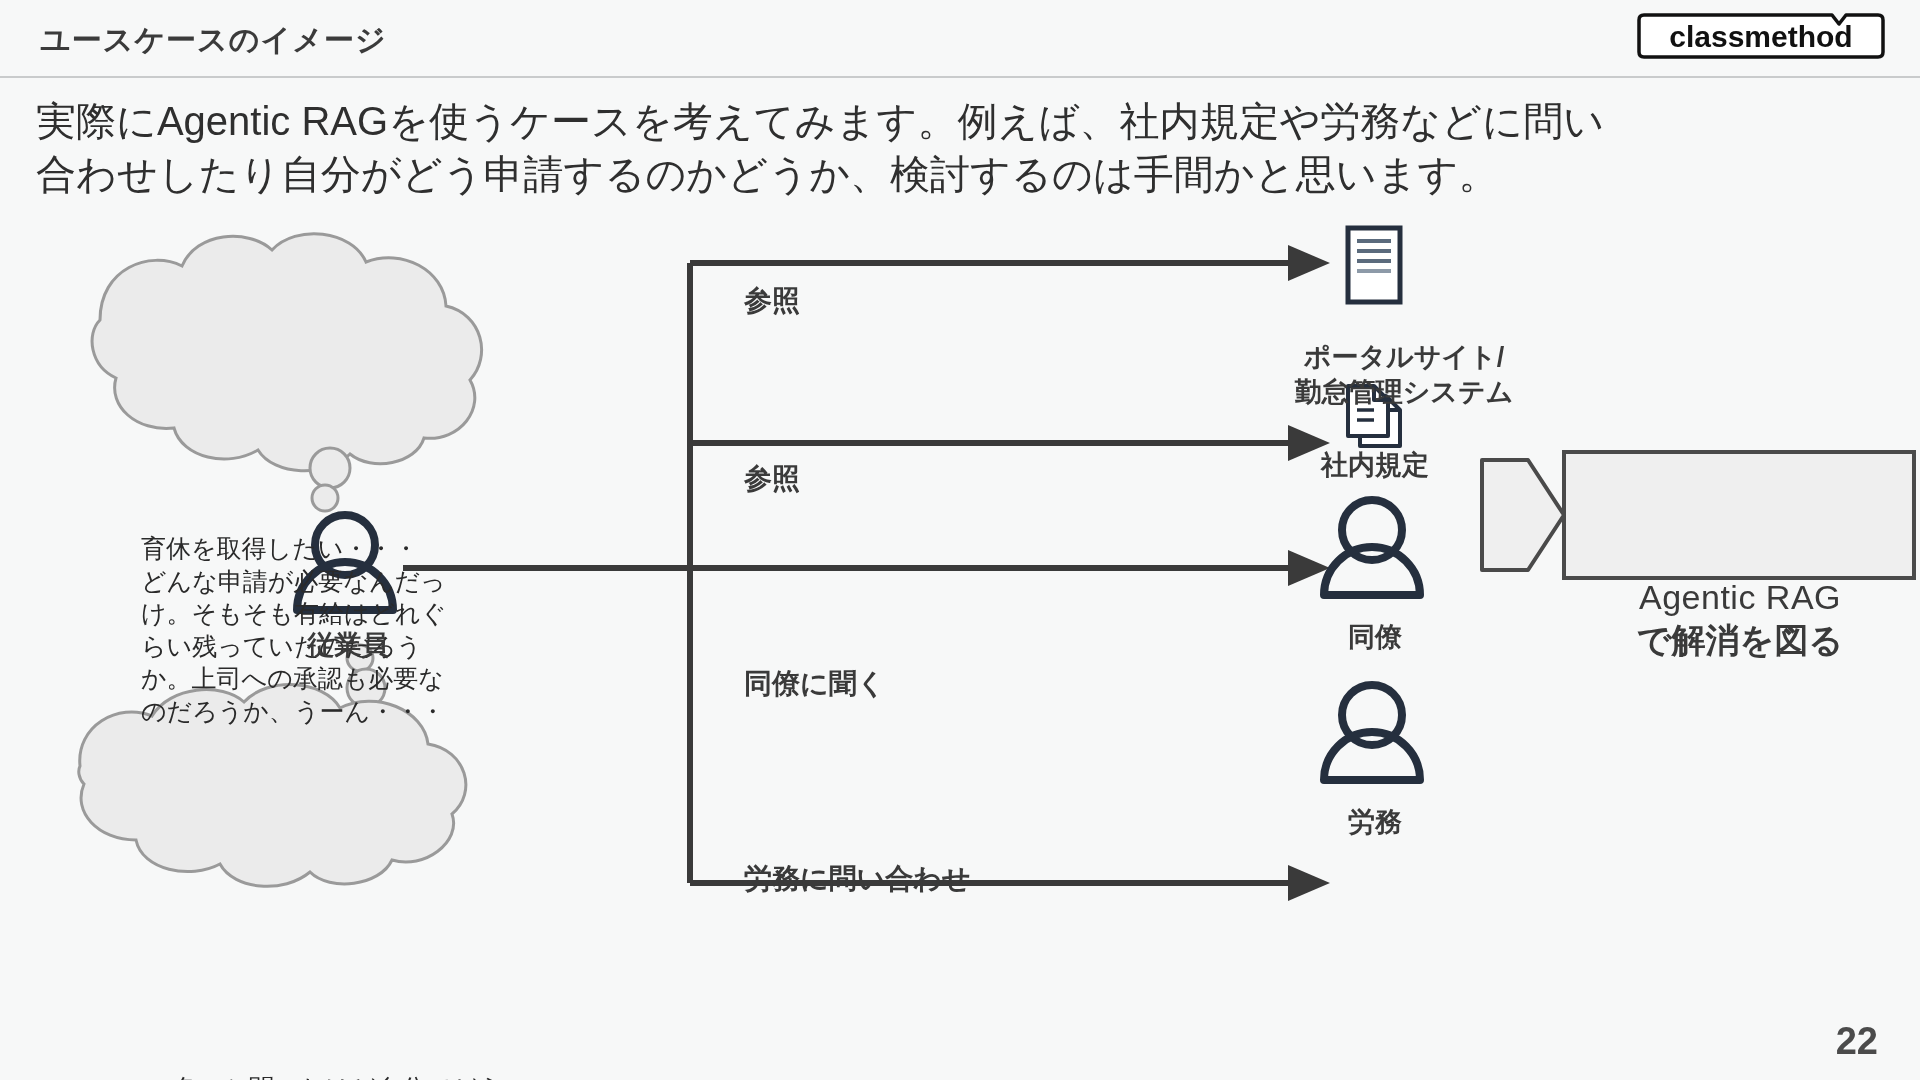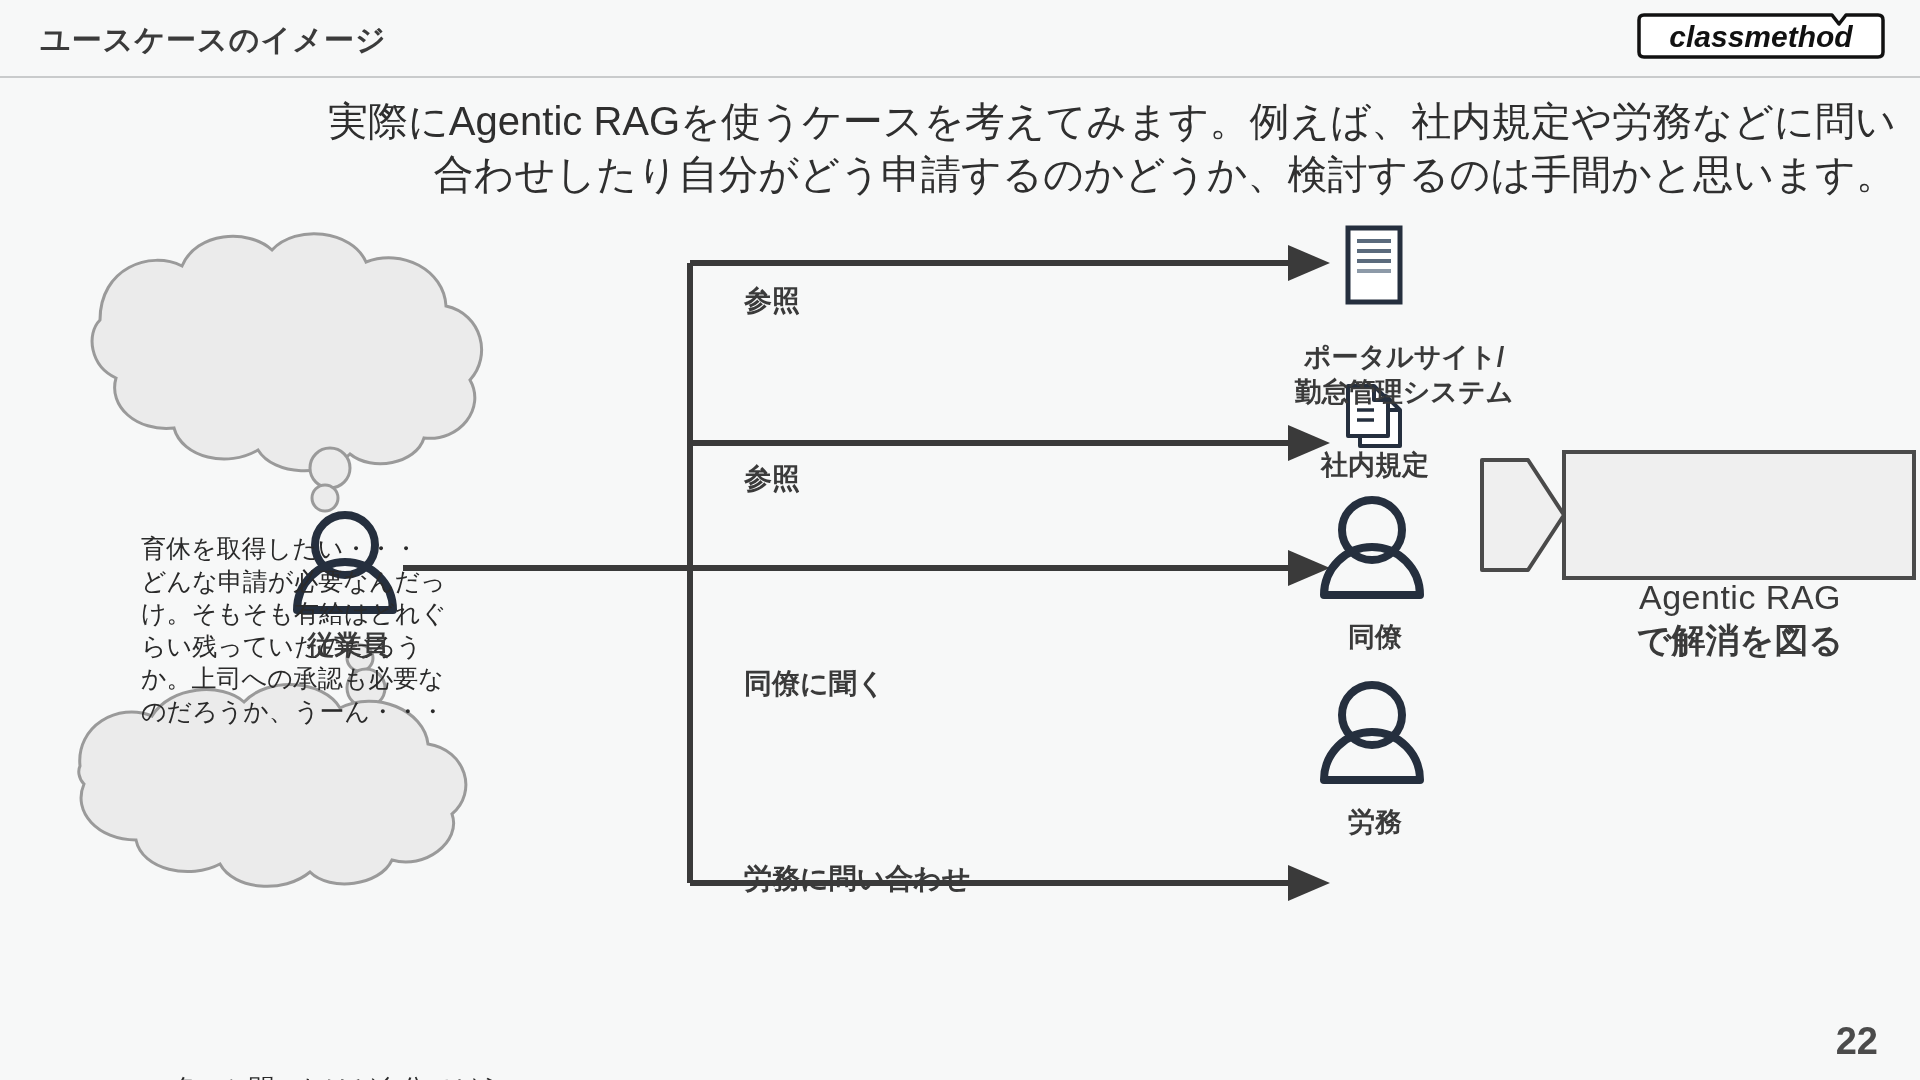--- a/index.html
+++ b/index.html
@@ -14,33 +14,33 @@
   .slide{position:absolute;left:0;top:0;width:1916px;height:1080px;}
 
   
   .header-title{
     position:absolute;left:40px;top:20px;
     font-size:30px;font-weight:bold;color:#3b3b3b;
     letter-spacing:1px;
   }
   .logo{
     position:absolute;right:30px;top:12px;
-    width:250px;height:48px;font-style:italic;
+    width:250px;height:48px;
   }
   .header-rule{
     position:absolute;left:0;top:76px;width:1920px;height:2px;background:#c9cbcc;
   }
 
   
   .lead{
     position:absolute;left:36px;top:95px;width:1860px;
     font-size:40px;line-height:1.32;color:#2f2f2f;
     letter-spacing:0px;
   }
-  .lead div{white-space:nowrap;text-align:right;}
+  .lead div{white-space:nowrap;}
 
   
   .diagram{position:absolute;left:0;top:210px;width:1920px;height:790px;}
   svg.layer{position:absolute;left:0;top:0;width:1920px;height:790px;overflow:visible;}
 
   .cloud-text{
     position:absolute;
     color:#2a2a2a;
     line-height:1.30;
     margin-left:36px;

